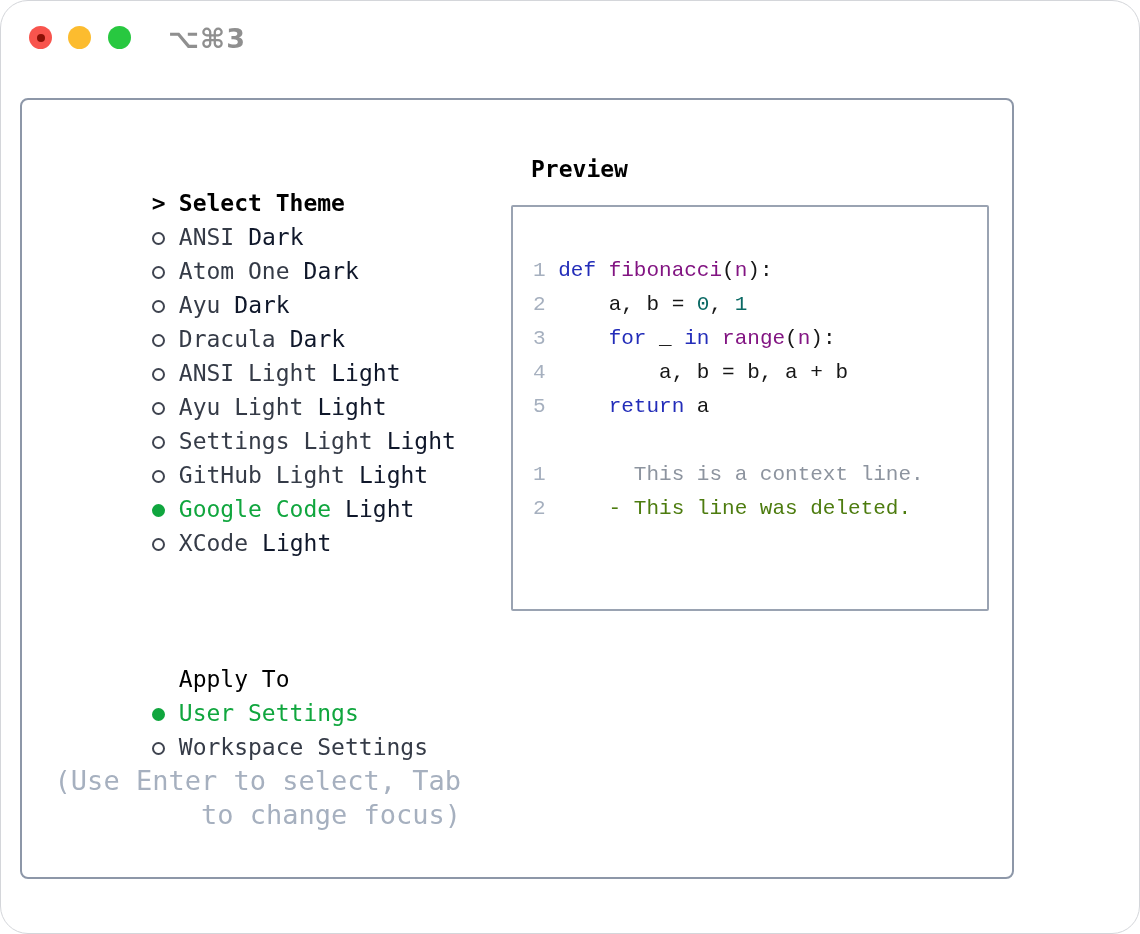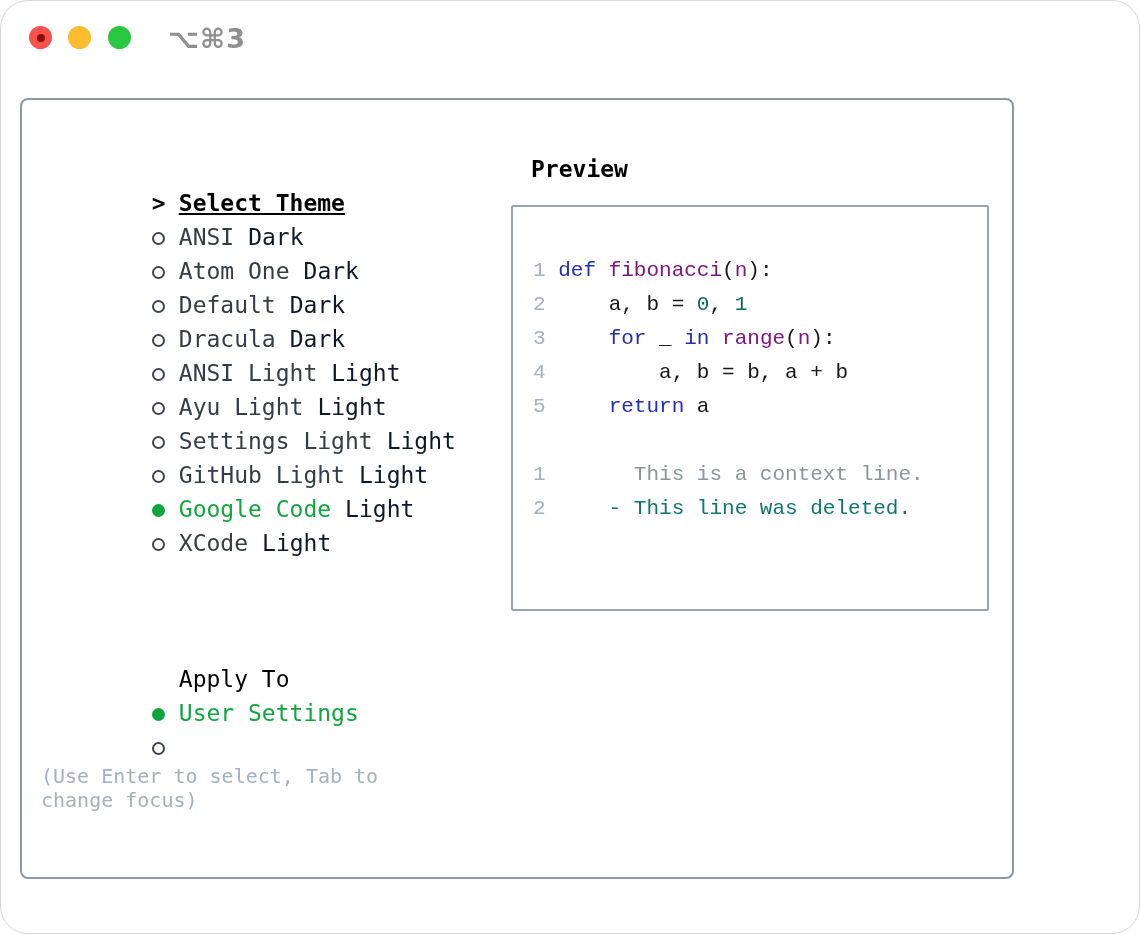--- a/index.html
+++ b/index.html
@@ -29,40 +29,40 @@
   .mk  { display:inline-block; width:27px; vertical-align:top; }
   .marker-char { font-weight:bold; color:#000000; }
   .radio { display:inline-block; width:13px; height:13px; border:2px solid #3f4450;
            border-radius:50%; margin-top:10px; }
   .row.selected .radio { background:#10a63e; border-color:#10a63e; }
   .t-name { color:#353b47; }
   .row.selected .t-name { color:#10a63e; }
   .t-var { color:#0f172a; margin-left:14px; }
 
   .list-block  { position:absolute; left:19px; top:52px; }
-  .hdr-label   { font-weight:bold; color:#000000;text-decoration:underline; }
+  .hdr-label   { font-weight:bold; color:#000000; }
   .apply-block { position:absolute; left:19px; top:528px; }
   .apply-title { color:#000000; }
   .help-block  { position:absolute; left:19px; top:664px; width:420px;
-                 font-size:20px; line-height:24px; color:#a6b0bf; white-space:normal; }
+                 font-size:27px; line-height:34px; color:#a6b0bf; white-space:normal;text-align:right; }
 
   
   .preview-label { position:absolute; left:481px; top:52px; height:34px; line-height:34px;
                    font-size:23px; font-weight:bold; color:#000000;margin-left:28px; }
   .preview-box { position:absolute; left:489px; top:105px; width:478px; height:406px;
                  border:2px solid #9aa3b2; border-radius:2px; background:#ffffff;
                  padding:47px 0 0 20px; overflow:hidden; }
   .code-line { height:34px; line-height:34px; font-size:21px; white-space:pre;font-family:Liberation Mono, monospace; }
   .tk-num { color:#a6b0bf; }
   .tk-kw  { color:#232db9; }
   .tk-fn  { color:#821482; }
   .tk-lit { color:#0a6964; }
   .tk-pl  { color:#161616; }
   .tk-ctx { color:#8d949f;margin-top:44px; }
-  .tk-del { color:#0f766e; }
+  .tk-del { color:#4d7c0f; }
   .tk-add { color:#00be00; }
 </style>
 </head>
 <body>
 
 <div class="window">
 
   <div class="titlebar">
     <span class="tl red">
         <span class="dot"></span>
@@ -79,21 +79,21 @@
         <span class="mk marker-char">&gt;</span><span class="hdr-label">Select Theme</span>
       </div>
 
       <div class="row">
         <span class="mk"><span class="radio"></span></span><span class="t-name">ANSI</span><span class="t-var">Dark</span>
       </div>
       <div class="row">
         <span class="mk"><span class="radio"></span></span><span class="t-name">Atom One</span><span class="t-var">Dark</span>
       </div>
       <div class="row">
-        <span class="mk"><span class="radio"></span></span><span class="t-name">Default</span><span class="t-var">Dark</span>
+        <span class="mk"><span class="radio"></span></span><span class="t-name">Ayu</span><span class="t-var">Dark</span>
       </div>
       <div class="row">
         <span class="mk"><span class="radio"></span></span><span class="t-name">Dracula</span><span class="t-var">Dark</span>
       </div>
       <div class="row">
         <span class="mk"><span class="radio"></span></span><span class="t-name">ANSI Light</span><span class="t-var">Light</span>
       </div>
       <div class="row">
         <span class="mk"><span class="radio"></span></span><span class="t-name">Ayu Light</span><span class="t-var">Light</span>
       </div>
@@ -112,21 +112,21 @@
     </div>
 
     <div class="apply-block">
       <div class="row">
         <span class="mk"></span><span class="apply-title">Apply To</span>
       </div>
       <div class="row selected">
         <span class="mk"><span class="radio"></span></span><span class="t-name">User Settings</span>
       </div>
       <div class="row">
-        <span class="mk"><span class="radio"></span></span>
+        <span class="mk"><span class="radio"></span></span><span class="t-name">Workspace Settings</span>
       </div>
     </div>
 
     <div class="help-block">(Use Enter to select, Tab to change focus)</div>
 
     <div class="preview-label">Preview</div>
 
     <div class="preview-box">
       <div class="code-line"><span class="tk-num">1 </span><span class="tk-kw">def</span><span class="tk-pl"> </span><span class="tk-fn">fibonacci</span><span class="tk-pl">(</span><span class="tk-fn">n</span><span class="tk-pl">):</span></div>
       <div class="code-line"><span class="tk-num">2 </span><span class="tk-pl">    a, b = </span><span class="tk-lit">0</span><span class="tk-pl">, </span><span class="tk-lit">1</span></div>

